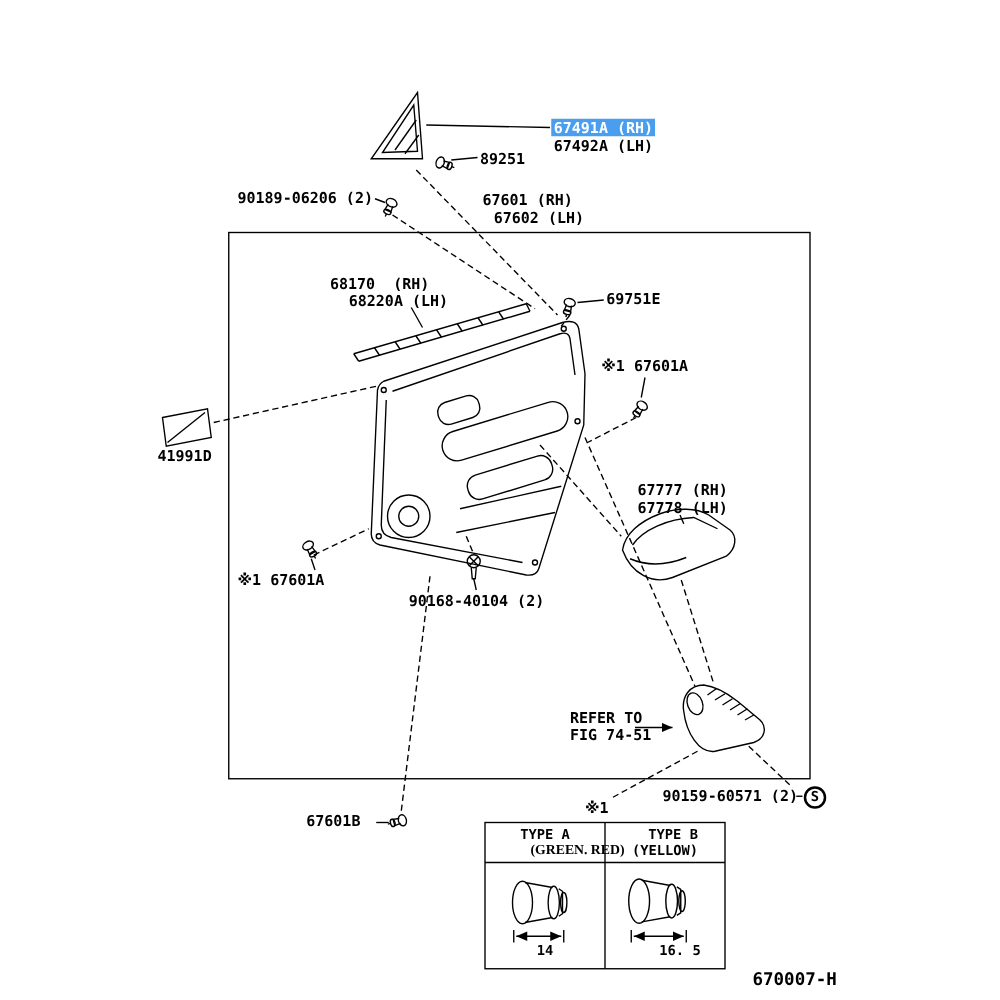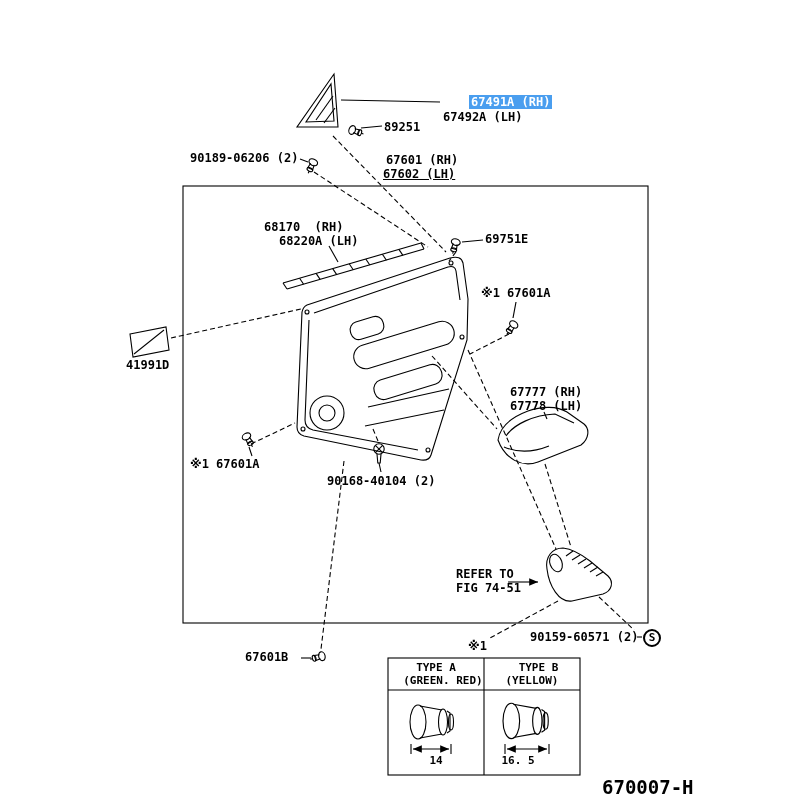--- a/index.html
+++ b/index.html
@@ -12,21 +12,21 @@
   svg.art { position:absolute; left:0; top:0; }
   .lbl {
     position:absolute; font-weight:bold; font-size:12px; line-height:14px;
     white-space:pre; color:#000;
   }
   .lbl.hl { padding:0 2px; }
   .tbl-text {
     position:absolute; font-weight:bold; font-size:11px; line-height:13px;
     text-align:center; color:#000;
   }
-  .fig-num { position:absolute; font-weight:bold; font-size:19px; color:#000; }
+  .fig-num { position:absolute; font-weight:bold; font-size:14px; color:#000; }
   .s-circle {
     position:absolute; left:643px; top:629px; width:18px; height:18px;
     border:2px solid #000; border-radius:50%; text-align:center;
     font-weight:bold; font-size:11px; line-height:14px; color:#000;
   }
 </style>
 </head>
 <body>
 
 <div class="canvas">
@@ -184,45 +184,45 @@
         <line x1="411" y1="744" x2="411" y2="754"></line>
         <line x1="451" y1="744" x2="451" y2="754"></line>
         <line x1="413" y1="749" x2="449" y2="749" marker-start="url(#arrS)" marker-end="url(#arrE)"></line>
         <line x1="505" y1="744" x2="505" y2="754"></line>
         <line x1="549" y1="744" x2="549" y2="754"></line>
         <line x1="507" y1="749" x2="547" y2="749" marker-start="url(#arrS)" marker-end="url(#arrE)"></line>
       </g>
     </g>
   </svg>
 
-  <div class="lbl hl" style="left: 441px; top: 95px; background-color: rgb(74, 158, 239); color: rgb(255, 255, 255); margin-left: 28px;">67491A (RH)</div>
+  <div class="lbl hl" style="left: 441px; top: 95px; background-color: rgb(74, 158, 239); color: rgb(255, 255, 255);">67491A (RH)</div>
   <div class="lbl" style="left:443px;top:110px;">67492A (LH)</div>
   <div class="lbl" style="left:384px;top:120px;">89251</div>
   <div class="lbl" style="left:190px;top:151px;">90189-06206 (2)</div>
   <div class="lbl" style="left:386px;top:153px;">67601 (RH)</div>
-  <div class="lbl" style="left:383px;top:167px;text-decoration:underline;">67602 (LH)</div>
+  <div class="lbl" style="left:395px;top:167px;">67602 (LH)</div>
   <div class="lbl" style="left:264px;top:220px;">68170  (RH)</div>
   <div class="lbl" style="left:279px;top:234px;">68220A (LH)</div>
   <div class="lbl" style="left:485px;top:232px;">69751E</div>
   <div class="lbl" style="left:481px;top:286px;">※1 67601A</div>
   <div class="lbl" style="left:126px;top:358px;">41991D</div>
   <div class="lbl" style="left:510px;top:385px;">67777 (RH)</div>
   <div class="lbl" style="left:510px;top:399px;">67778 (LH)</div>
   <div class="lbl" style="left:190px;top:457px;">※1 67601A</div>
   <div class="lbl" style="left:327px;top:474px;">90168-40104 (2)</div>
   <div class="lbl" style="left:456px;top:567px;">REFER TO</div>
   <div class="lbl" style="left:456px;top:581px;">FIG 74-51</div>
   <div class="lbl" style="left:530px;top:630px;text-align:center;">90159-60571 (2)</div>
   <div class="lbl" style="left:245px;top:650px;text-align:center;">67601B</div>
   <div class="lbl" style="left:468px;top:639px;">※1</div>
 
   <div class="s-circle">S</div>
 
   <div class="tbl-text" style="left:389px;top:661px;width:94px;">TYPE A</div>
-  <div class="tbl-text" style="left:389px;top:674px;width:108px;">(GREEN. RED)</div>
+  <div class="tbl-text" style="left:408px;top:674px;width:108px;font-family:Liberation Serif, serif;">(GREEN. RED)</div>
   <div class="tbl-text" style="left:485px;top:661px;width:107px;">TYPE B</div>
   <div class="tbl-text" style="left:485px;top:674px;width:94px;">(YELLOW)</div>
   <div class="tbl-text" style="left:389px;top:754px;width:94px;">14</div>
-  <div class="tbl-text" style="left:460px;top:754px;width:116px;">16. 5</div>
+  <div class="tbl-text" style="left:486px;top:754px;width:116px;">16. 5</div>
 
   <div class="fig-num" style="left:602px;top:776px;">670007-H</div>
 
 </div>
 
 </body></html>

